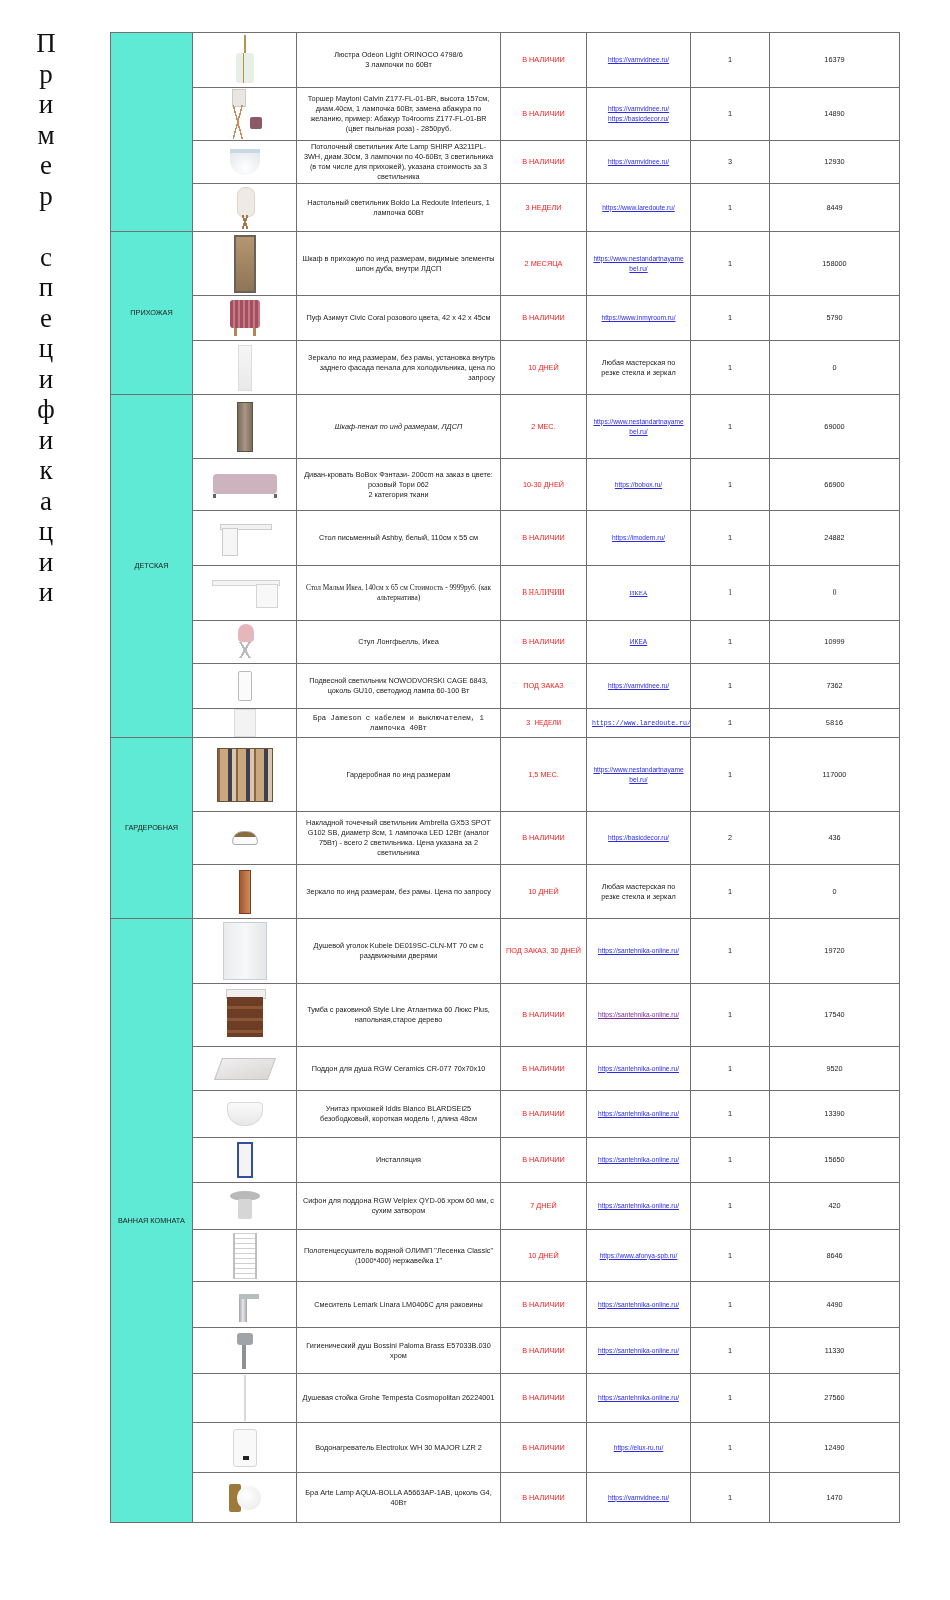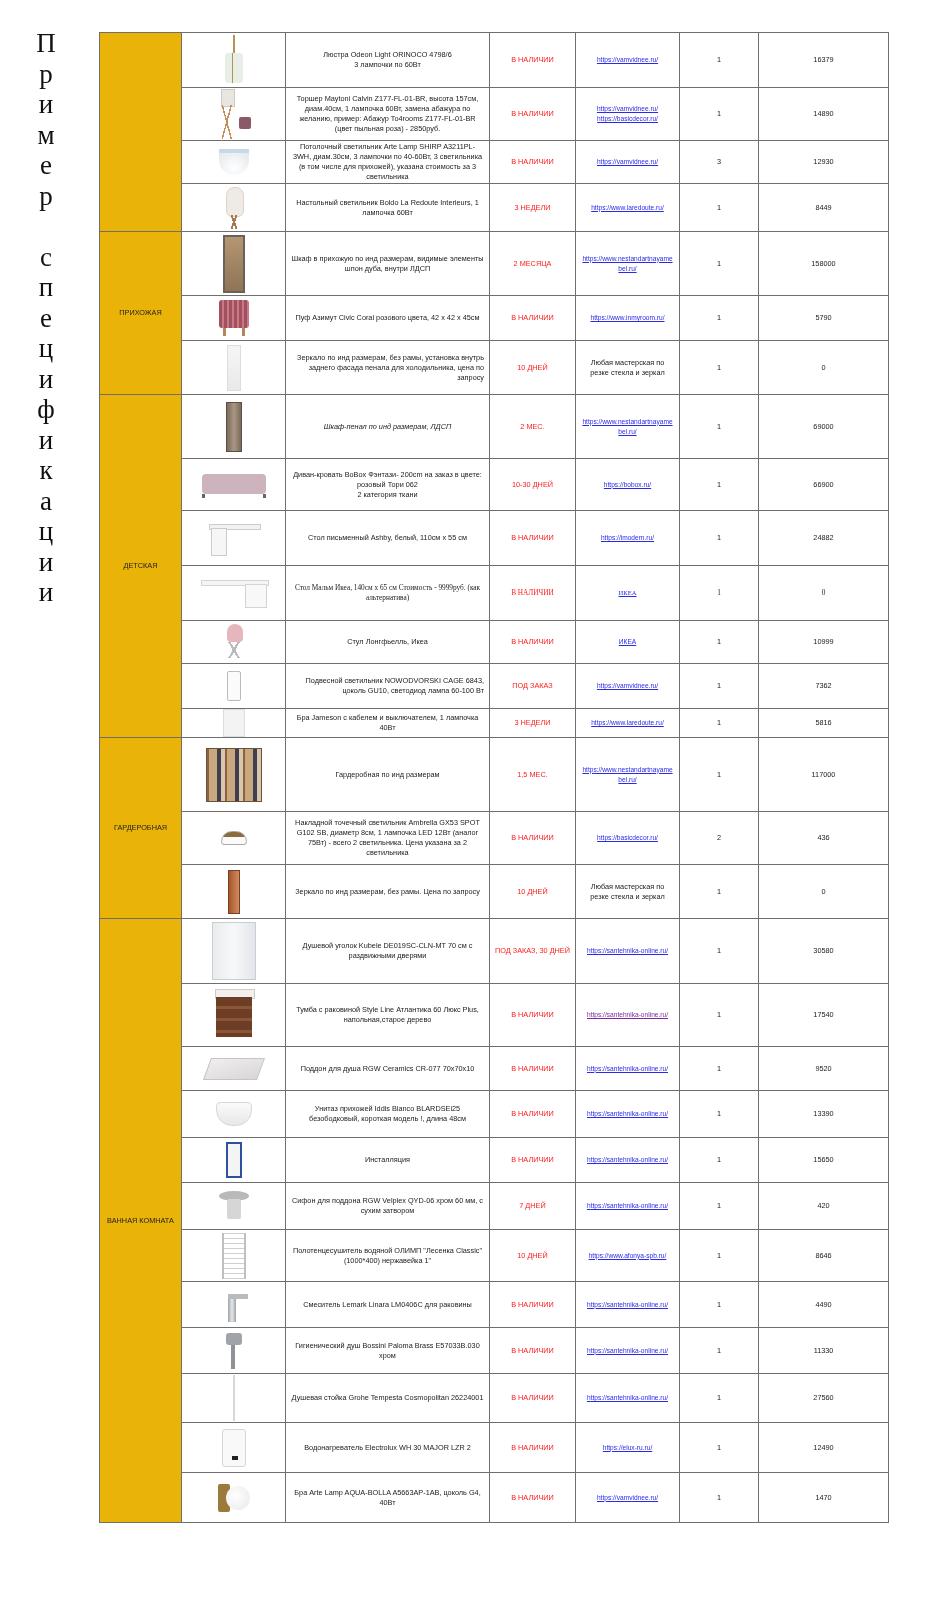--- a/index.html
+++ b/index.html
@@ -7,31 +7,31 @@
   body { position: relative; font-family: "Liberation Sans", sans-serif; color: #222; }
 
   .side-title {
     position: absolute; left: 28px; top: 28px; width: 36px;
     font-family: "Liberation Serif", "DejaVu Serif", serif;
     font-size: 27px; line-height: 30.5px; color: #111; text-align: center;
   }
   .side-title span { display: block; height: 30.5px; }
 
   table.spec {
-    position: absolute; left: 99px; top: 32px; width: 789px;
+    position: absolute; left: 110px; top: 32px; width: 789px;
     border-collapse: collapse; table-layout: fixed;
   }
   table.spec td {
     border: 1px solid #6f6f6f;
     text-align: center; vertical-align: middle;
     font-size: 7.3px; line-height: 10px; padding: 0 5px;
     overflow: hidden;
   }
   td.room {
-    background: #eab308; font-size: 7.3px; color: #222;
+    background: #5eead4; font-size: 7.3px; color: #222;
   }
   td.img { padding: 2px; }
   td.desc { color: #222; }
   td.status { color: #ff1a1a; font-size: 7.5px; }
   td.link a { color: #2a2ae8; text-decoration: underline; font-size: 6.6px; }
   td.link a.visited { color: #7b2a9e; }
   td.link .plain { color: #222; }
   td.qty, td.price { color: #222; }
 
   .thumb { margin: 0 auto; position: relative; }
@@ -263,27 +263,27 @@
         <td class="desc" style="white-space: pre-line;">Стул Лонгфьелль, Икеа</td>
         <td class="status">В НАЛИЧИИ</td>
         <td class="link"><a href="#">ИКЕА</a></td>
         <td class="qty">1</td>
         <td class="price">10999</td>
       </tr>
       <tr style="height: 45px;">
         <td class="img">
           <div class="thumb t-pendant"></div>
         </td>
-        <td class="desc" style="white-space: pre-line; text-align: right;">Подвесной светильник NOWODVORSKI CAGE 6843, цоколь GU10, светодиод лампа 60-100 Вт</td>
+        <td class="desc" style="white-space: pre-line;">Подвесной светильник NOWODVORSKI CAGE 6843, цоколь GU10, светодиод лампа 60-100 Вт</td>
         <td class="status">ПОД ЗАКАЗ</td>
         <td class="link"><a href="#">https://vamvidnee.ru/</a></td>
         <td class="qty">1</td>
         <td class="price">7362</td>
       </tr>
-      <tr style="height: 27px;">
+      <tr style="height: 27px; font-family: Liberation Mono, monospace;">
         <td class="img">
           <div class="thumb t-sconce"></div>
         </td>
         <td class="desc" style="white-space: pre-line;">Бра Jameson с кабелем и выключателем, 1 лампочка 40Вт</td>
         <td class="status">3 НЕДЕЛИ</td>
         <td class="link"><a href="#">https://www.laredoute.ru/</a></td>
         <td class="qty">1</td>
         <td class="price">5816</td>
       </tr>
       <tr style="height: 74px;">
@@ -319,21 +319,21 @@
       </tr>
       <tr style="height: 65px;">
         <td class="room" rowspan="12">ВАННАЯ КОМНАТА</td>
         <td class="img">
           <div class="thumb t-shower"></div>
         </td>
         <td class="desc" style="white-space: pre-line;">Душевой уголок Kubele DE019SC-CLN-MT 70 см с раздвижными дверями</td>
         <td class="status">ПОД ЗАКАЗ, 30 ДНЕЙ</td>
         <td class="link"><a href="#">https://santehnika-online.ru/</a></td>
         <td class="qty">1</td>
-        <td class="price">30580</td>
+        <td class="price">19720</td>
       </tr>
       <tr style="height: 63px;">
         <td class="img">
           <div class="thumb t-vanity"></div>
         </td>
         <td class="desc" style="white-space: pre-line;">Тумба с раковиной Style Line Атлантика 60 Люкс Plus, напольная,старое дерево</td>
         <td class="status">В НАЛИЧИИ</td>
         <td class="link"><a class="visited" href="#">https://santehnika-online.ru/</a></td>
         <td class="qty">1</td>
         <td class="price">17540</td>

